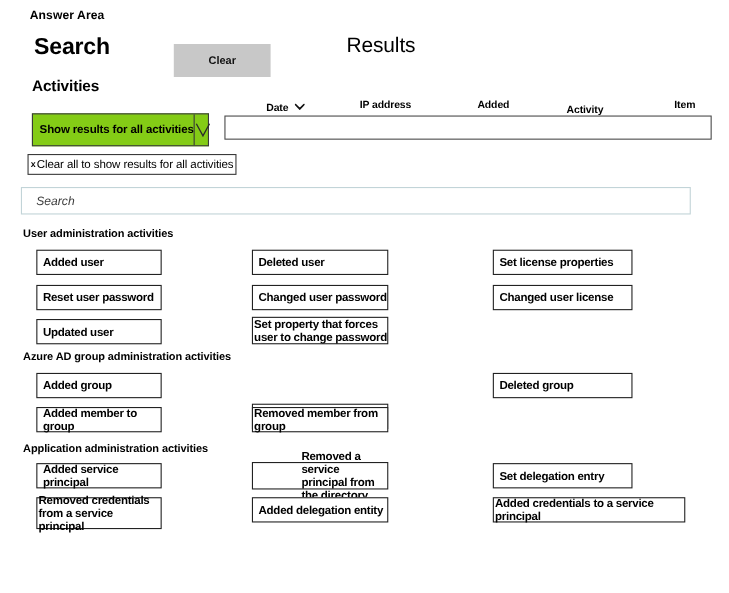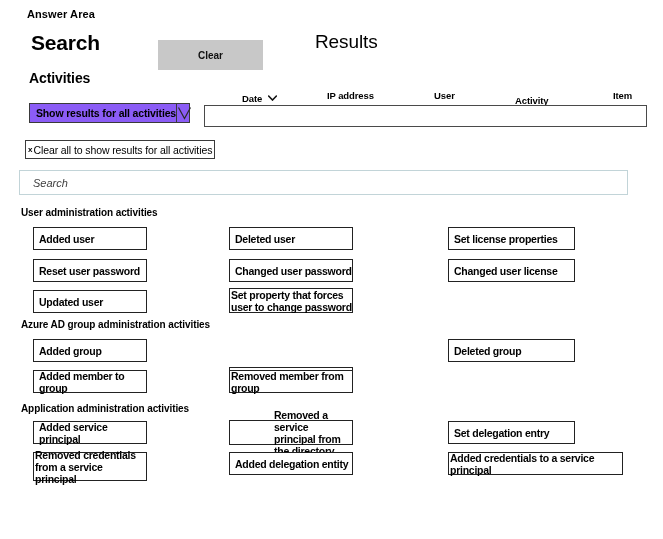--- a/index.html
+++ b/index.html
@@ -42,42 +42,42 @@
   .h-activities {
     left: 29px; top: 70px;
     font-size: 14px;
     font-weight: bold;
     letter-spacing: -.1px;
   }
 
   
   .clear-btn {
     left: 158px; top: 40px;
-    width: 105px; height: 30px;
+    width: 88px; height: 30px;
     background: #c8c8c8;
     border: none;
     font-family: "Liberation Sans", sans-serif;
     font-size: 10px;
     font-weight: bold;
     color: #111;
     padding: 0;
     display: flex;
     align-items: center;
     justify-content: center;
     cursor: pointer;
   }
 
   
   .dd-wrap {
     left: 29px; top: 103px;
-    width: 161px; height: 20px;
+    width: 161px; height: 30px;
     border: 1px solid #3a3a3a;
     display: flex;
     align-items: stretch;
-    background: #8b5cf6;
+    background: #84cc16;
     box-sizing: border-box;
     cursor: pointer;
   }
   .dd-label {
     flex: 1;
     display: flex;
     align-items: center;
     padding-left: 6px;
     font-size: 10.5px;
     font-weight: bold;
@@ -211,21 +211,21 @@
 
   <div class="abs col-head col-date">
     <span>Date</span>
     <span class="date-chev">
       <svg width="9" height="6" viewBox="0 0 9 6" aria-hidden="true">
         <path d="M0.6 1 L4.5 5 L8.4 1" fill="none" stroke="#111" stroke-width="1.6" stroke-linecap="round"></path>
       </svg>
     </span>
   </div>
   <div class="abs col-head col-ip">IP address</div>
-  <div class="abs col-head col-user">User</div>
+  <div class="abs col-head col-user">Added</div>
   <div class="abs col-head col-act">Activity</div>
   <div class="abs col-head col-item">Item</div>
 
   <div class="abs results-box"></div>
 
   <div class="abs chip">
     <span class="chip-x">x</span>
     <span class="chip-text">Clear all to show results for all activities</span>
   </div>
 

